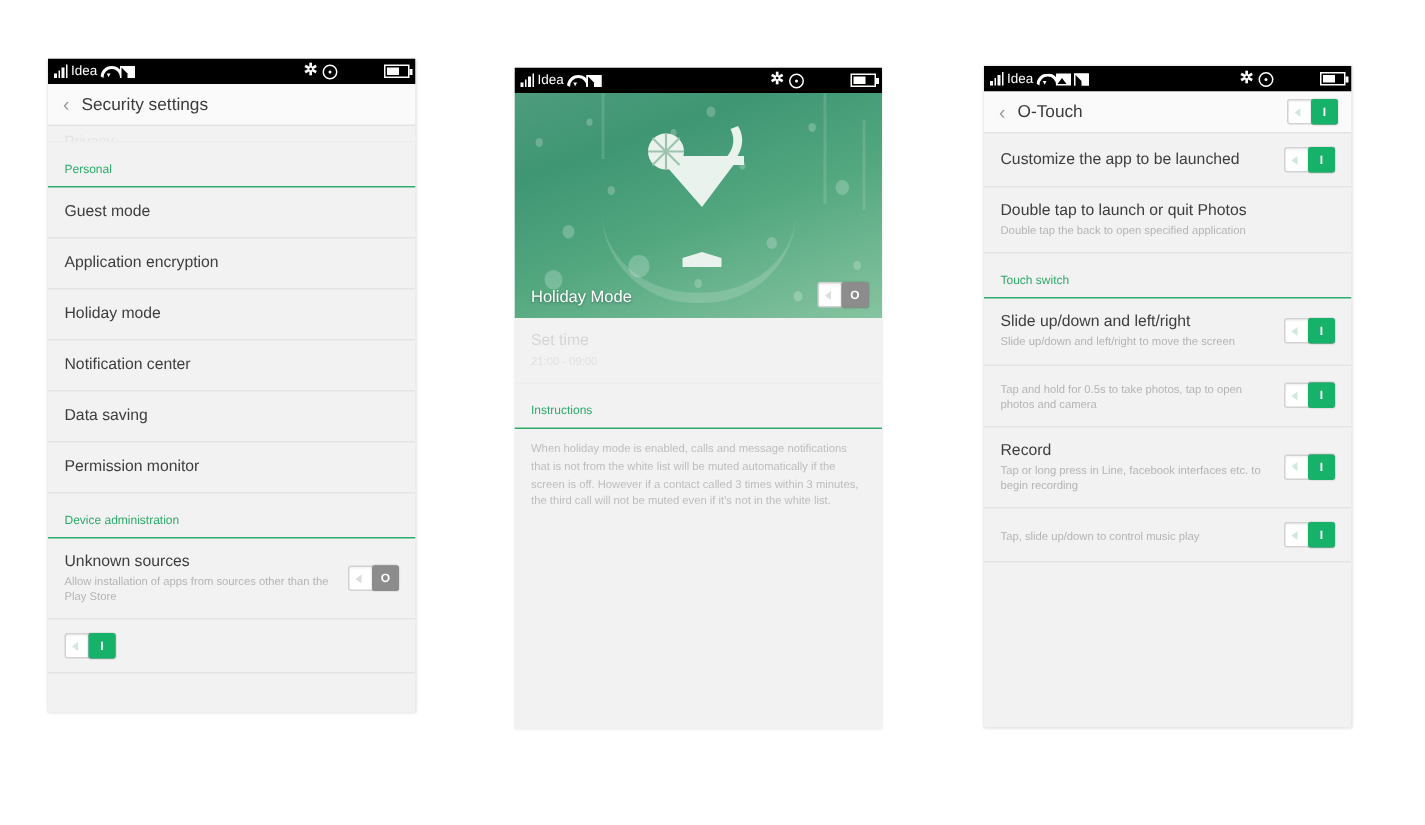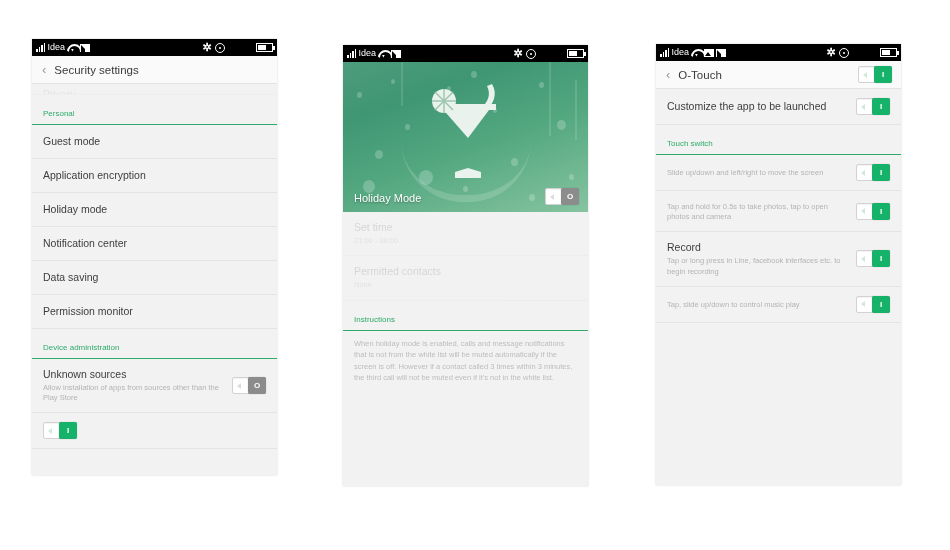--- a/index.html
+++ b/index.html
@@ -377,26 +377,20 @@
     </div>
   </div>
 
   <div class="list">
     <div class="row ghost">
       <div class="row-texts">
         <div class="row-title">Set time</div>
         <div class="row-sub">21:00 - 09:00</div>
       </div>
     </div>
-    <div class="row ghost">
-      <div class="row-texts">
-        <div class="row-title">Permitted contacts</div>
-        <div class="row-sub">None</div>
-      </div>
-    </div>
 
     <div class="section-head">
       <span>Instructions</span>
     </div>
     <div class="instr-text">When holiday mode is enabled, calls and message notifications that is not from the white list will be muted automatically if the screen is off. However if a contact called 3 times within 3 minutes, the third call will not be muted even if it's not in the white list.</div>
   </div>
 </div>
 
 <div class="panel" id="panel-3">
 
@@ -435,27 +429,34 @@
 
     <div class="row">
       <div class="row-texts">
         <div class="row-title">Customize the app to be launched</div>
       </div>
       <div class="toggle on">
         <span class="knob">I</span>
       </div>
     </div>
 
+    <div class="row">
+      <div class="row-texts">
+        <div class="row-title">Double tap to launch or quit Photos</div>
+        <div class="row-sub">Double tap the back to open specified application</div>
+      </div>
+    </div>
 
     <div class="section-head">
       <span>Touch switch</span>
     </div>
 
     <div class="row">
       <div class="row-texts">
+        <div class="row-title">Slide up/down and left/right</div>
         <div class="row-sub">Slide up/down and left/right to move the screen</div>
       </div>
       <div class="toggle on">
         <span class="knob">I</span>
       </div>
     </div>
 
     <div class="row">
       <div class="row-texts">
         <div class="row-sub">Tap and hold for 0.5s to take photos, tap to open photos and camera</div>

